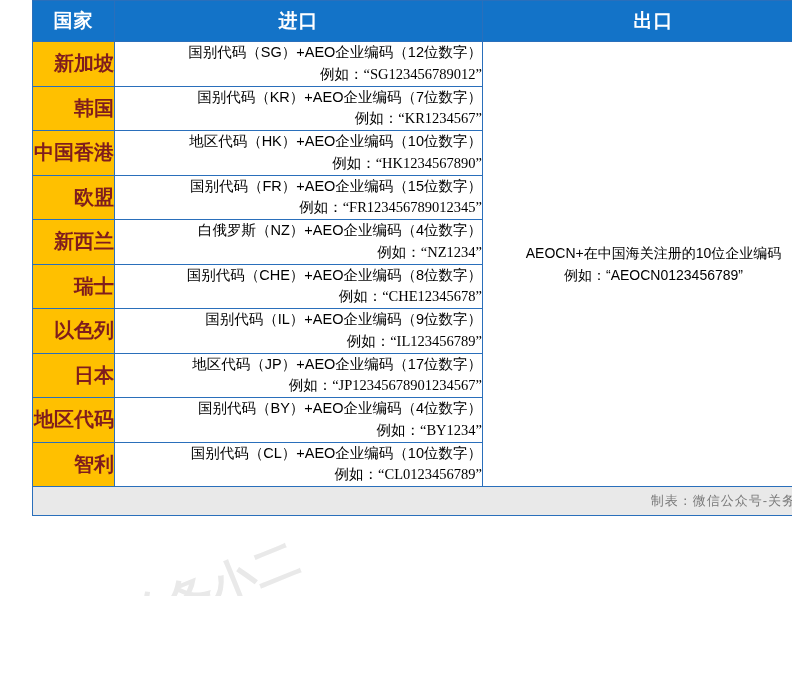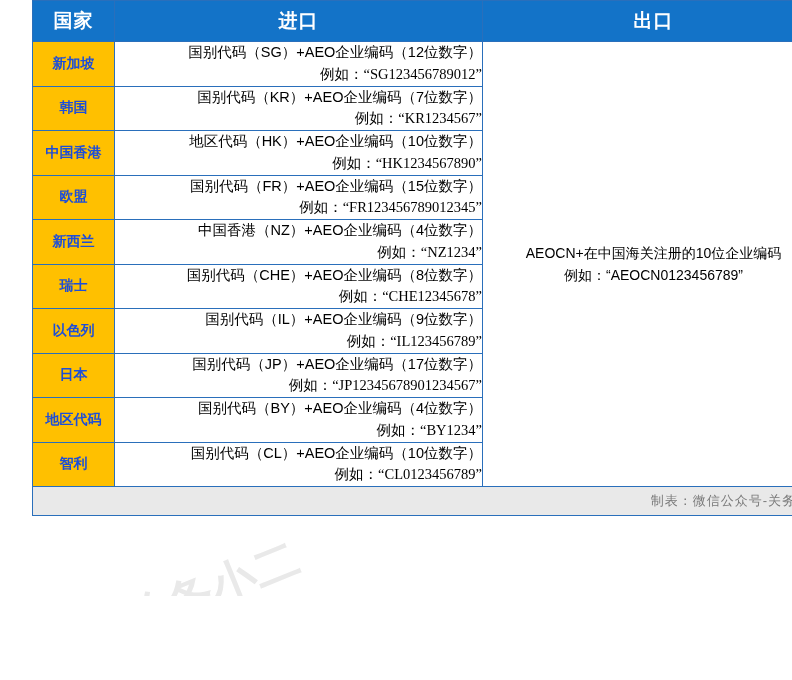--- a/index.html
+++ b/index.html
@@ -58,24 +58,24 @@
     background: #1373c8;
     color: #ffffff;
     font-size: 19px;
     font-weight: bold;
     text-align: center;
     height: 40px;
     letter-spacing: 1px;
   }
   .country {
     background: #ffc000;
-    color: #1d4ed8;
-    font-size: 14px;
+    color: #7f1d1d;
+    font-size: 20px;
     font-weight: bold;
-    text-align: center;
+    text-align: right;
     width: 82px;
   }
   .imp {
     background: #ffffff;
     color: #000000;
     font-size: 14.5px;
     text-align: right;
     padding: 6px 8px 7px 8px;
     line-height: 1.5;
     width: 368px;
@@ -158,21 +158,21 @@
         <td class="country">欧盟</td>
         <td class="imp">
           <div class="l1">国别代码（FR）+AEO企业编码（15位数字）</div>
           <div class="l2">例如：“FR123456789012345”</div>
         </td>
       </tr>
 
       <tr>
         <td class="country">新西兰</td>
         <td class="imp">
-          <div class="l1">中国香港（NZ）+AEO企业编码（4位数字）</div>
+          <div class="l1">白俄罗斯（NZ）+AEO企业编码（4位数字）</div>
           <div class="l2">例如：“NZ1234”</div>
         </td>
       </tr>
 
       <tr>
         <td class="country">瑞士</td>
         <td class="imp">
           <div class="l1">国别代码（CHE）+AEO企业编码（8位数字）</div>
           <div class="l2">例如：“CHE12345678”</div>
         </td>
@@ -182,21 +182,21 @@
         <td class="country">以色列</td>
         <td class="imp">
           <div class="l1">国别代码（IL）+AEO企业编码（9位数字）</div>
           <div class="l2">例如：“IL123456789”</div>
         </td>
       </tr>
 
       <tr>
         <td class="country">日本</td>
         <td class="imp">
-          <div class="l1">国别代码（JP）+AEO企业编码（17位数字）</div>
+          <div class="l1">地区代码（JP）+AEO企业编码（17位数字）</div>
           <div class="l2">例如：“JP12345678901234567”</div>
         </td>
       </tr>
 
       <tr>
         <td class="country">地区代码</td>
         <td class="imp">
           <div class="l1">国别代码（BY）+AEO企业编码（4位数字）</div>
           <div class="l2">例如：“BY1234”</div>
         </td>

